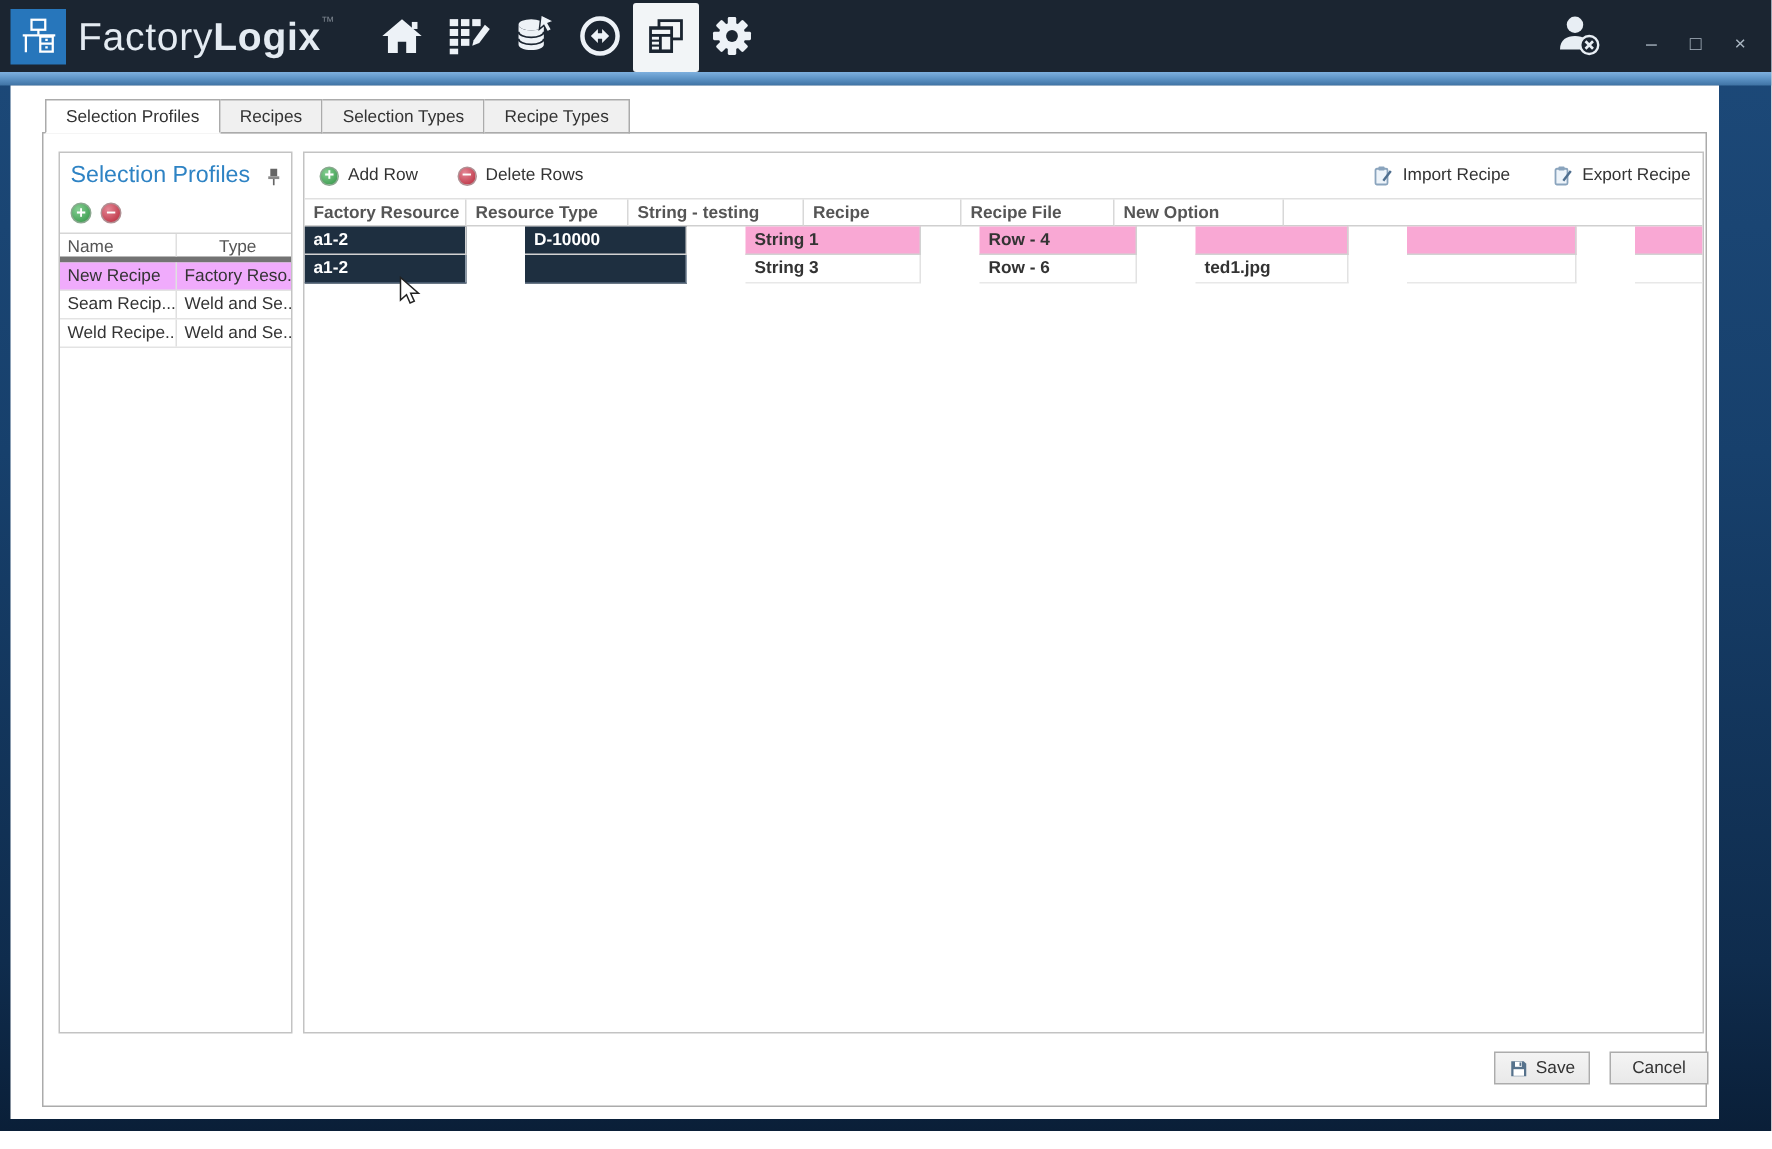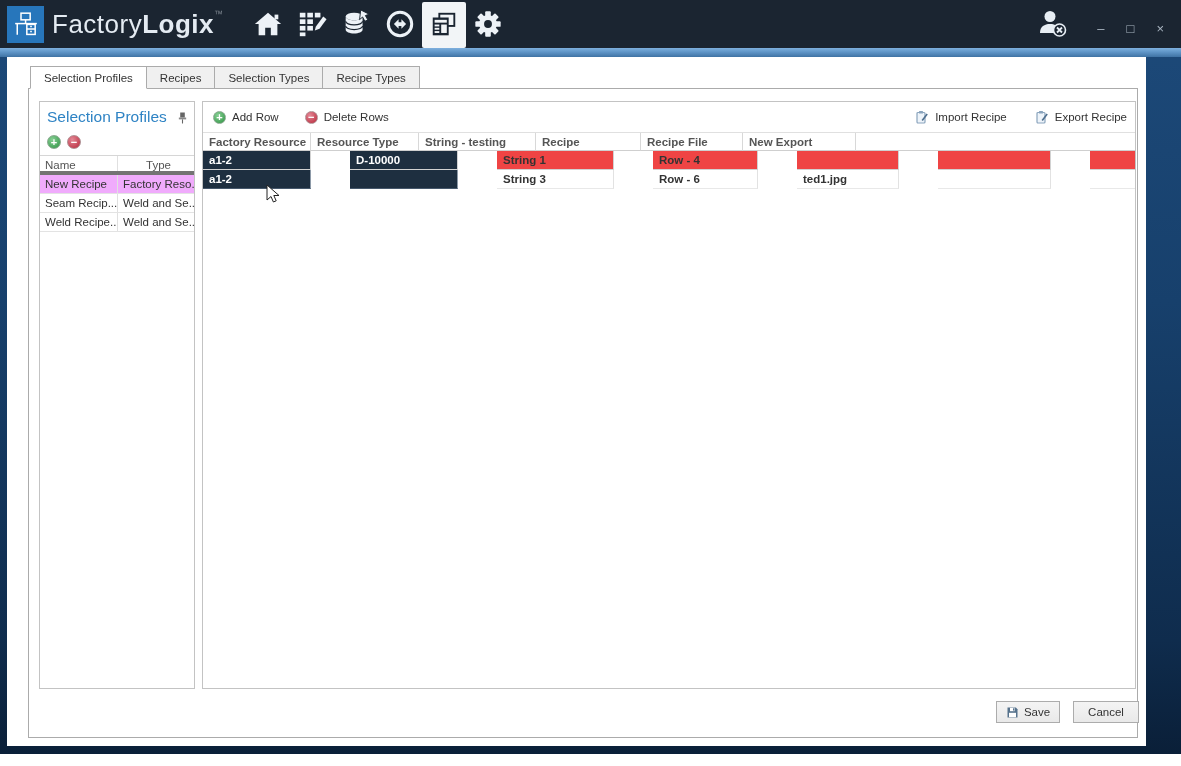--- a/index.html
+++ b/index.html
@@ -76,21 +76,21 @@
   .grid-head, .grid-row { display:grid;
       grid-template-columns:108px 108px 117px 105px 102px 113px 1fr;font-weight:bold; }
   .grid-head { height:19px; border-top:1px solid #e0e0e0; }
   .hcell { font-size:11.5px; color:#555; line-height:18px; padding-left:6px;
            border-right:1px solid #d8d8d8; border-bottom:1px solid #cfcfcf;
            overflow:hidden; white-space:nowrap; cursor:pointer; }
   .grid-row { height:19px;gap:39px; }
   .gcell { font-size:11.5px; color:#333; line-height:18px; padding-left:6px;
            border-right:1px solid #e2e2e2; border-bottom:1px solid #e8e8e8;
            overflow:hidden; white-space:nowrap; cursor:default; }
-  .grid-row.selrow .gcell { background:#ef4444; border-right-color:#d2d2d2; border-bottom-color:#d2d2d2; }
+  .grid-row.selrow .gcell { background:#f9a8d4; border-right-color:#d2d2d2; border-bottom-color:#d2d2d2; }
   .gcell.dark { background:#1e2f40 !important; color:#fff;
                 border-right:1px solid #8d9aa8; border-bottom:1px solid #46586c; }
   .grid-empty { flex:1; }
 
   
   .footer-btn { position:absolute; height:22px; background:linear-gradient(180deg,#f4f4f4,#e9e9e9);
                 border:1px solid #acacac; font-size:11.5px; color:#333; display:flex;
                 align-items:center; justify-content:center; gap:5px; cursor:pointer; }
   .btn-save   { left:967px; top:612px; width:64px; }
   .btn-cancel { left:1044px; top:612px; width:66px; }
@@ -282,21 +282,21 @@
             </div>
           </div>
         </div>
 
         <div class="grid-head">
           <div class="hcell">Factory Resource</div>
           <div class="hcell">Resource Type</div>
           <div class="hcell">String - testing</div>
           <div class="hcell">Recipe</div>
           <div class="hcell">Recipe File</div>
-          <div class="hcell">New Export</div>
+          <div class="hcell">New Option</div>
           <div class="hcell" style="border-right:none;"></div>
         </div>
 
         <div class="grid-row selrow">
           <div class="gcell dark">a1-2</div>
           <div class="gcell dark">D-10000</div>
           <div class="gcell">String 1</div>
           <div class="gcell">Row - 4</div>
           <div class="gcell"></div>
           <div class="gcell"></div>

